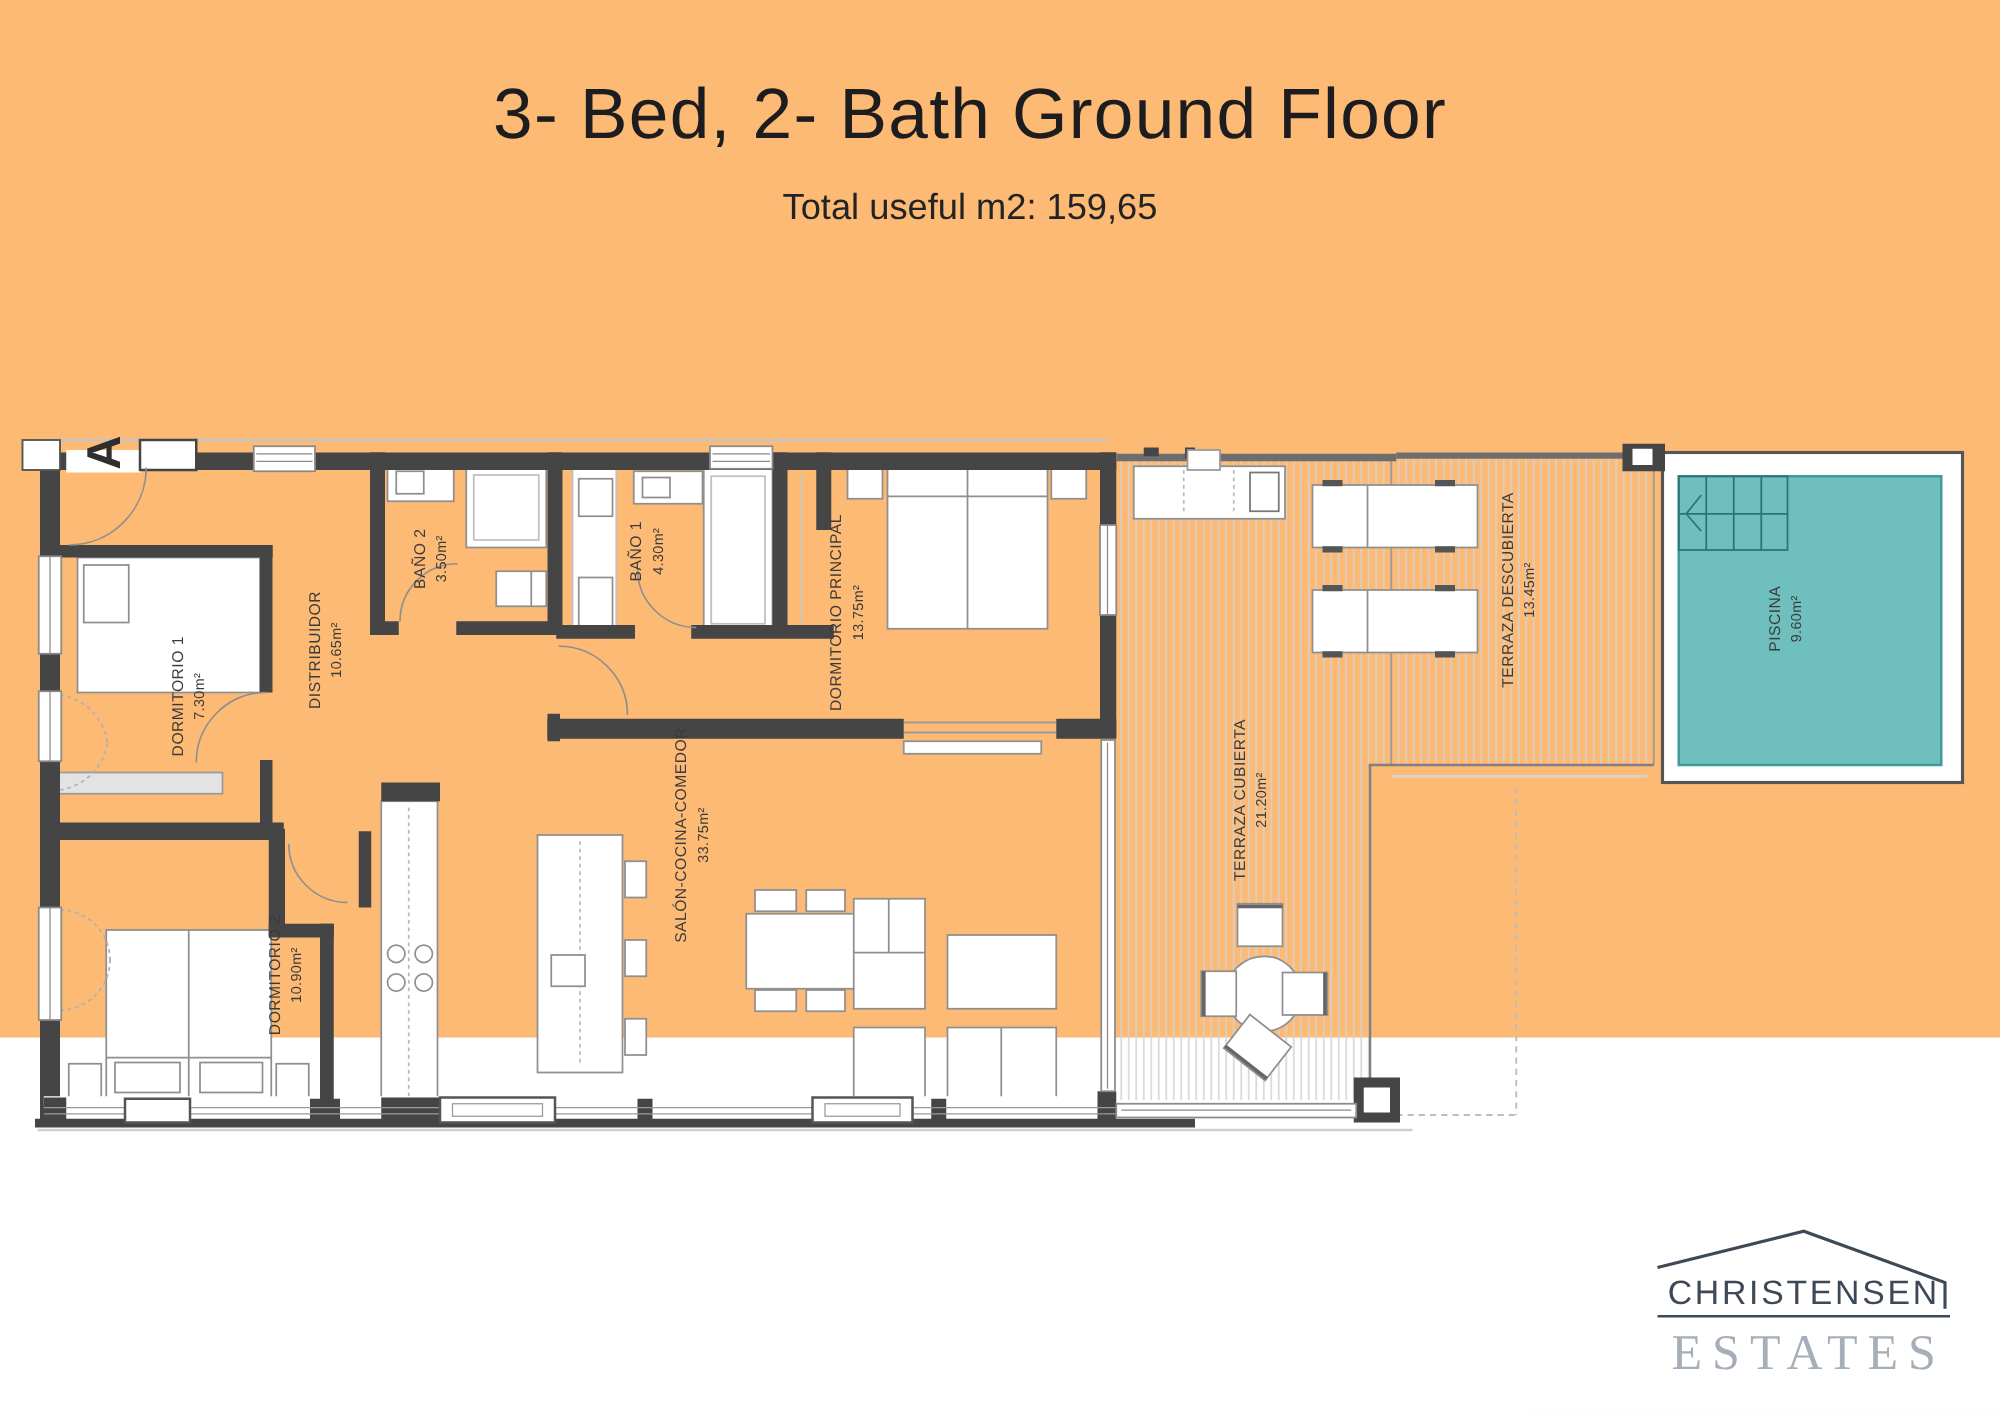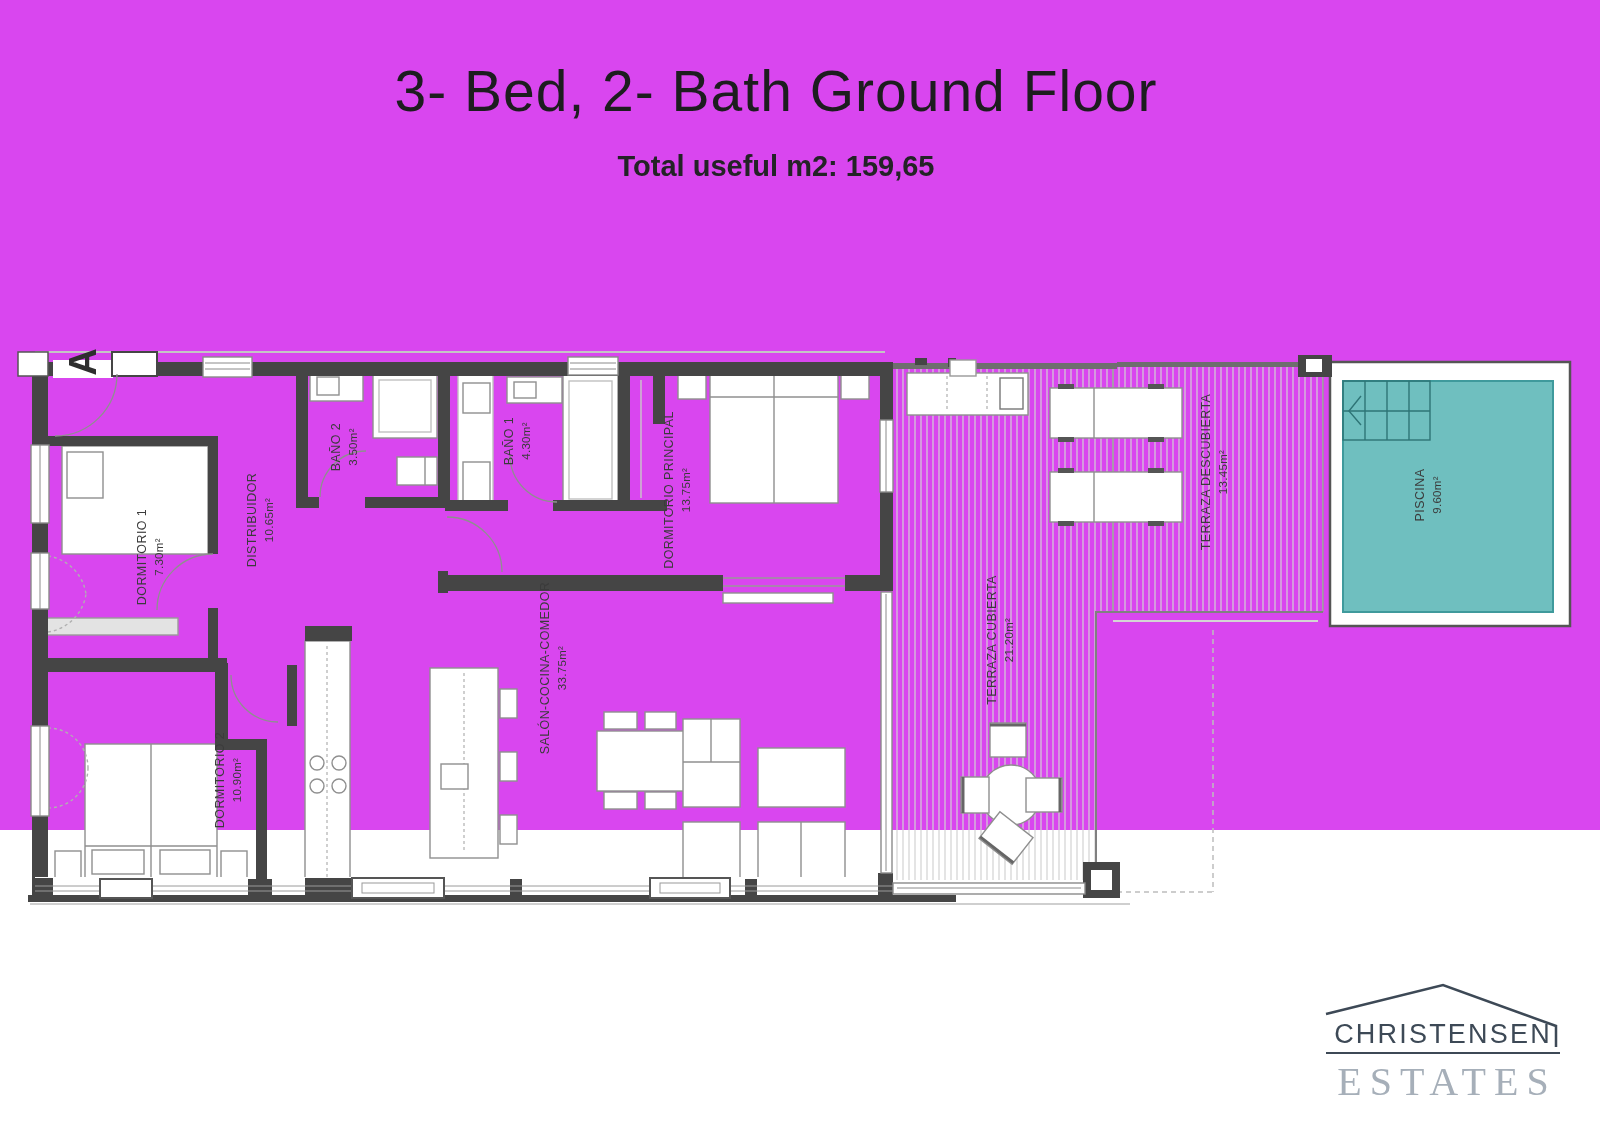--- a/index.html
+++ b/index.html
@@ -1,20 +1,20 @@
 <!DOCTYPE html>
 <html><head>
 <meta charset="utf-8">
 <style>
   html,body{margin:0;padding:0;background:#ffffff;width:1600px;height:1131px;
     font-family:"Liberation Sans", sans-serif;overflow:hidden;}
-  .page{position:relative;width:1600px;height:830px;background:#d946ef;}
+  .page{position:relative;width:1600px;height:830px;background:#fdba74;}
   .header{position:absolute;left:0;top:58px;width:1552px;text-align:center;}
   .header h1{margin:0;font-size:57px;font-weight:400;color:#1d1d1f;letter-spacing:1px;}
-  .subtitle{margin-top:26px;font-size:29px;font-weight:700;color:#232326;}
+  .subtitle{margin-top:26px;font-size:29px;font-weight:400;color:#232326;}
   svg.plan{position:absolute;left:0;top:0;width:1600px;height:1131px;}
   .rl{font-size:12.5px;letter-spacing:.4px;fill:#3b3b3b;}
   .ra{font-size:11.5px;letter-spacing:.3px;fill:#3b3b3b;}
   .amark{font-size:38px;font-weight:700;fill:#2e2e2e;}
   .logo{position:absolute;left:1313px;top:963px;width:260px;height:150px;text-align:center;}
   .logo .l1{font-size:27px;letter-spacing:2.2px;font-weight:500;fill:#3d4956;
     font-family:"Liberation Sans", sans-serif;}
   .logo .l2{font-size:40px;letter-spacing:8px;fill:#a6afb9;
     font-family:"Liberation Serif", serif;}
 </style>

